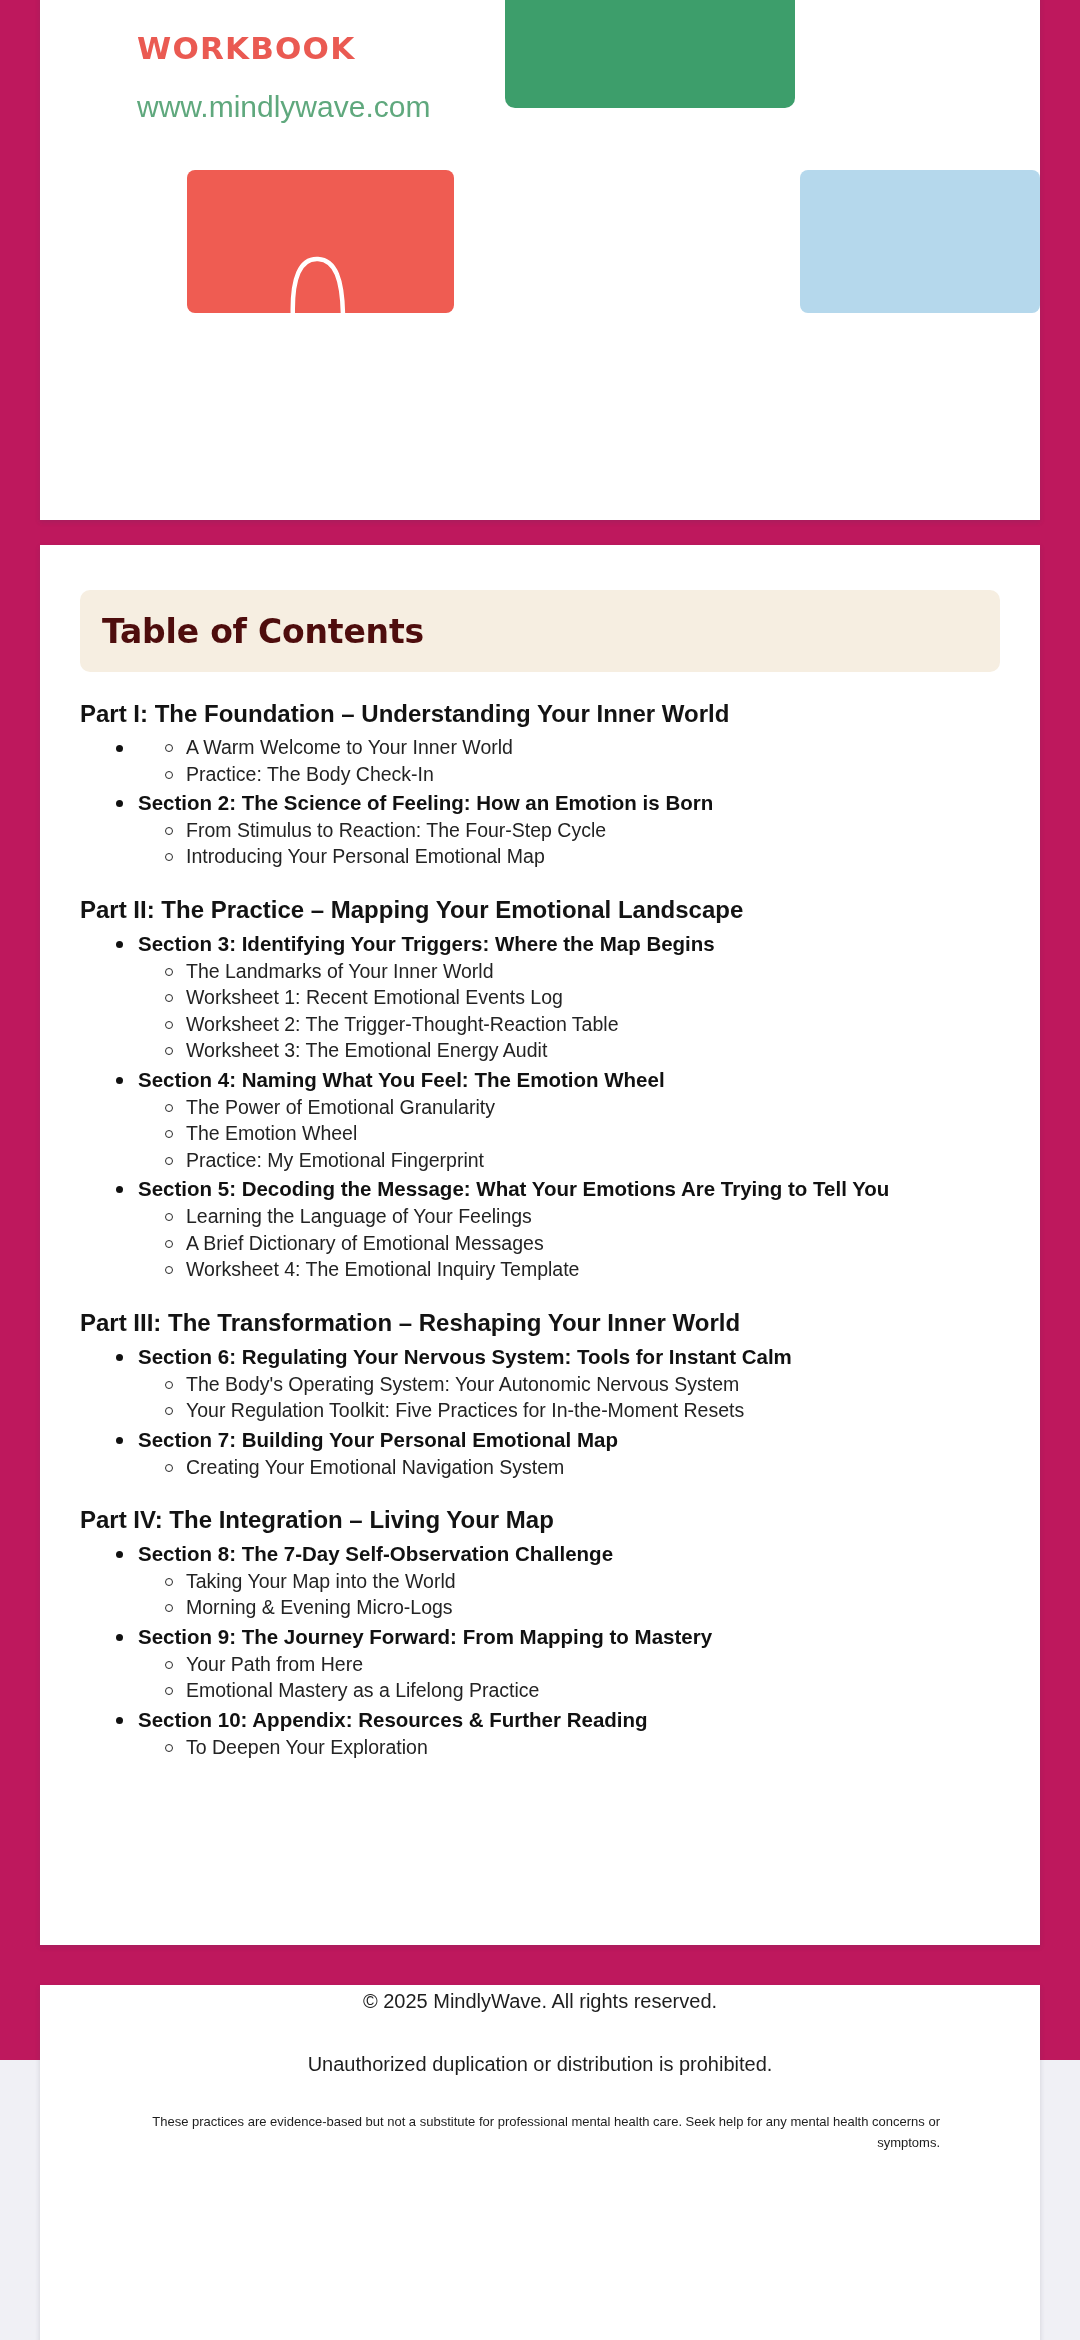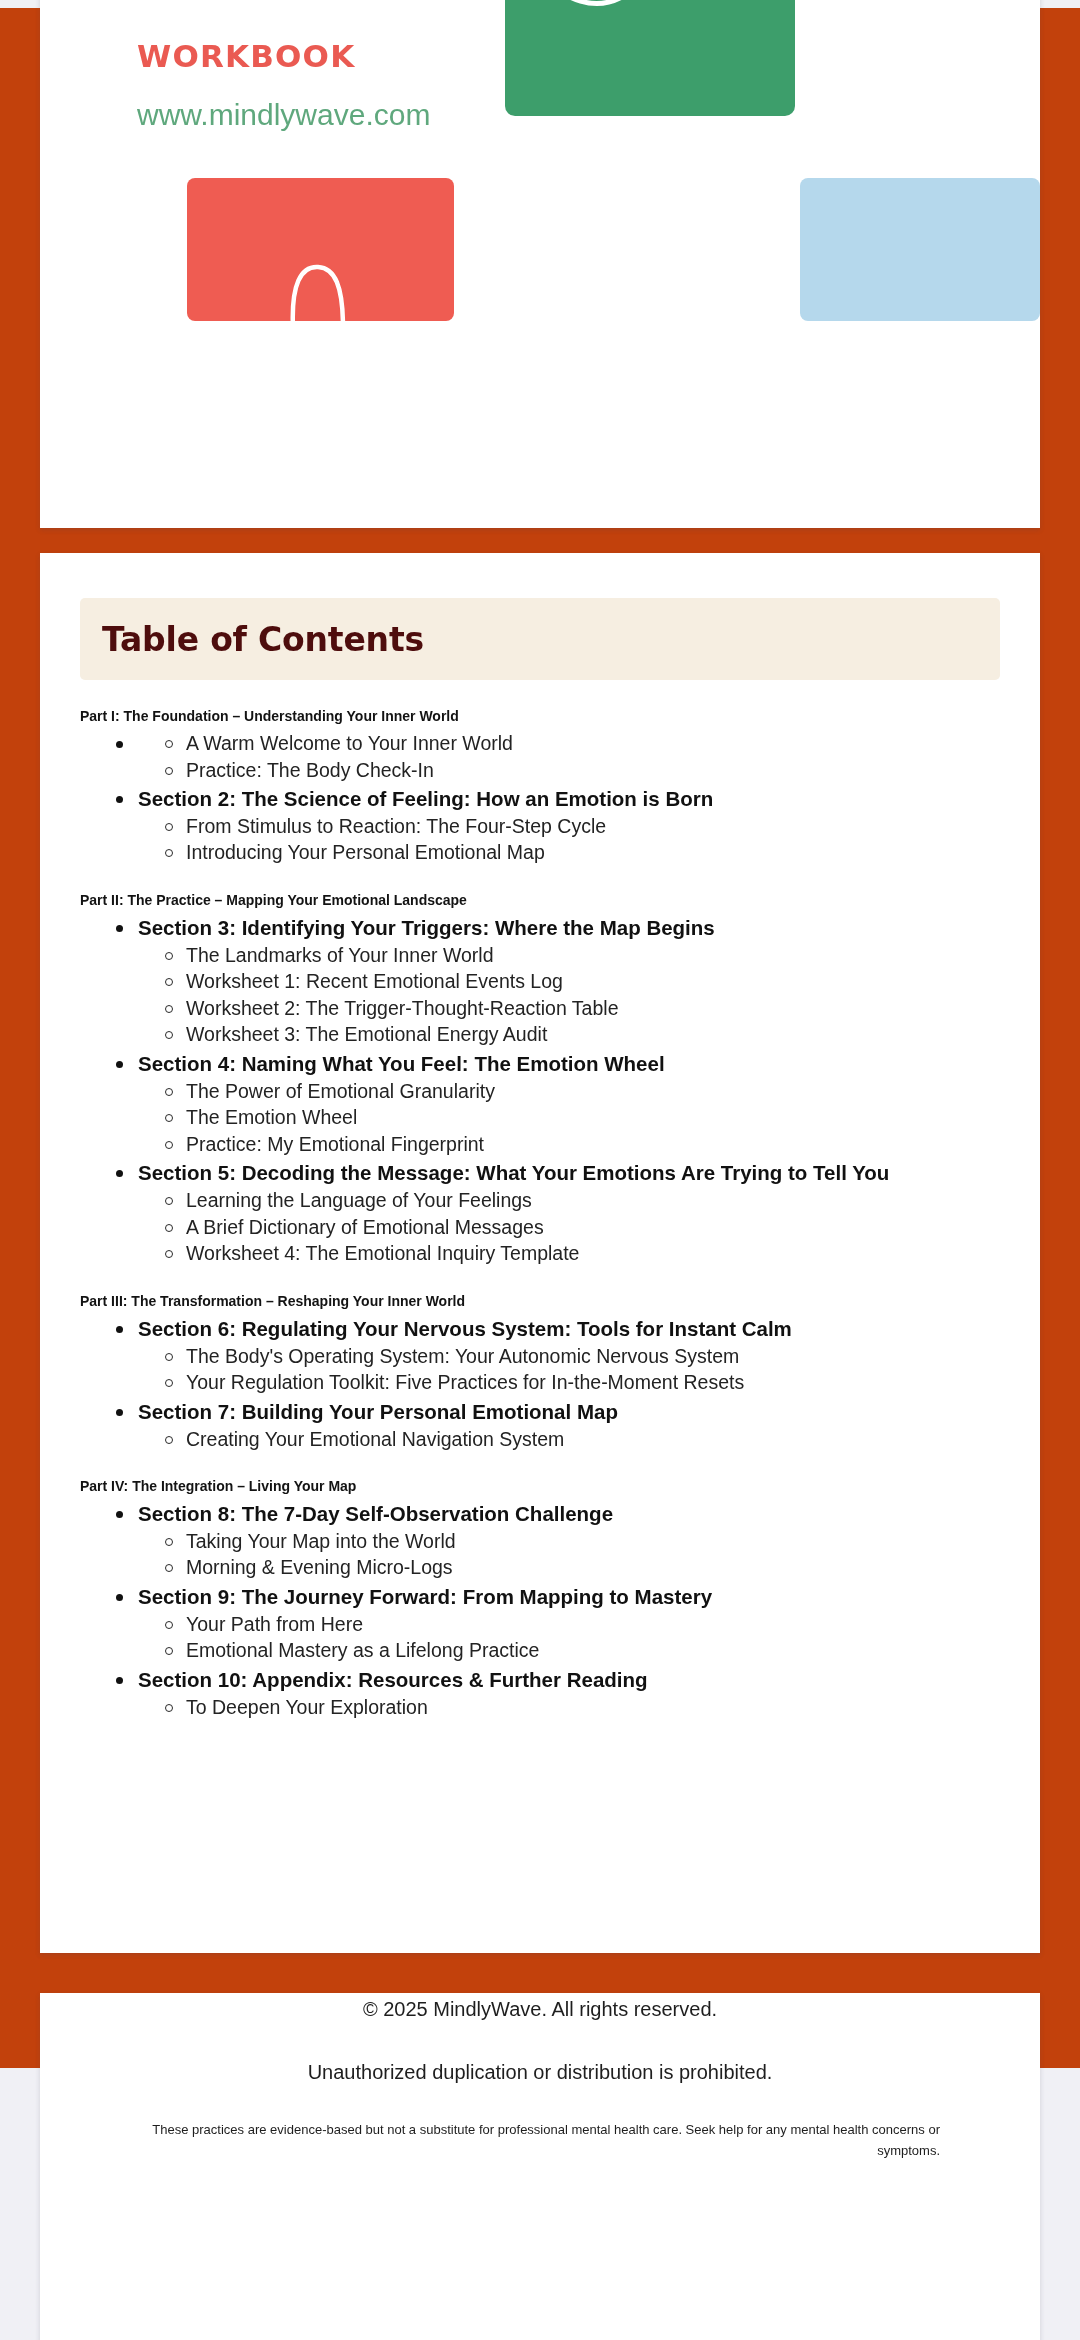--- a/index.html
+++ b/index.html
@@ -6,23 +6,22 @@
   html, body {
     width:1080px;
     height:2340px;
     background:#f0f0f5;
     font-family:"Liberation Sans", sans-serif;
     overflow:hidden;
   }
   .viewer {
     width:1080px;
     height:2060px;
-    background:#c2410c;
+    background:#be185d;
     position:relative;
-    margin-top:8px;
   }
 
   
   .page {
     position:absolute;
     left:40px;
     width:1000px;
     background:#ffffff;
     box-shadow:0 2px 5px rgba(60,60,90,0.18);
   }
@@ -86,40 +85,40 @@
     border-radius:8px;
   }
   .curve-svg { position:absolute; left:0; top:0; overflow:visible; }
 
   
   .toc-banner {
     position:absolute;
     left:40px; top:45px;
     width:920px; height:82px;
     background:#f6eee1;
-    border-radius:5px;
+    border-radius:10px;
     display:flex;
     align-items:center;
   }
   .toc-banner h1 {
     margin-left:22px;
     font-size:33px;
     font-weight:bold;
     color:#4e0d0d;
     font-family:"DejaVu Sans", sans-serif;
     letter-spacing:-0.2px;
   }
   .toc-body {
     position:absolute;
     left:40px; top:155px;
     width:920px;
     color:#111111;
   }
   .part-title {
-    font-size:14px;
+    font-size:24px;
     font-weight:bold;
     color:#131313;
     margin-top:26px;
     margin-bottom:6px;
   }
   .part-title:first-child { margin-top:0; }
   ul.sections {
     list-style:none;
     margin:0 0 0 30px;
     padding:0;

